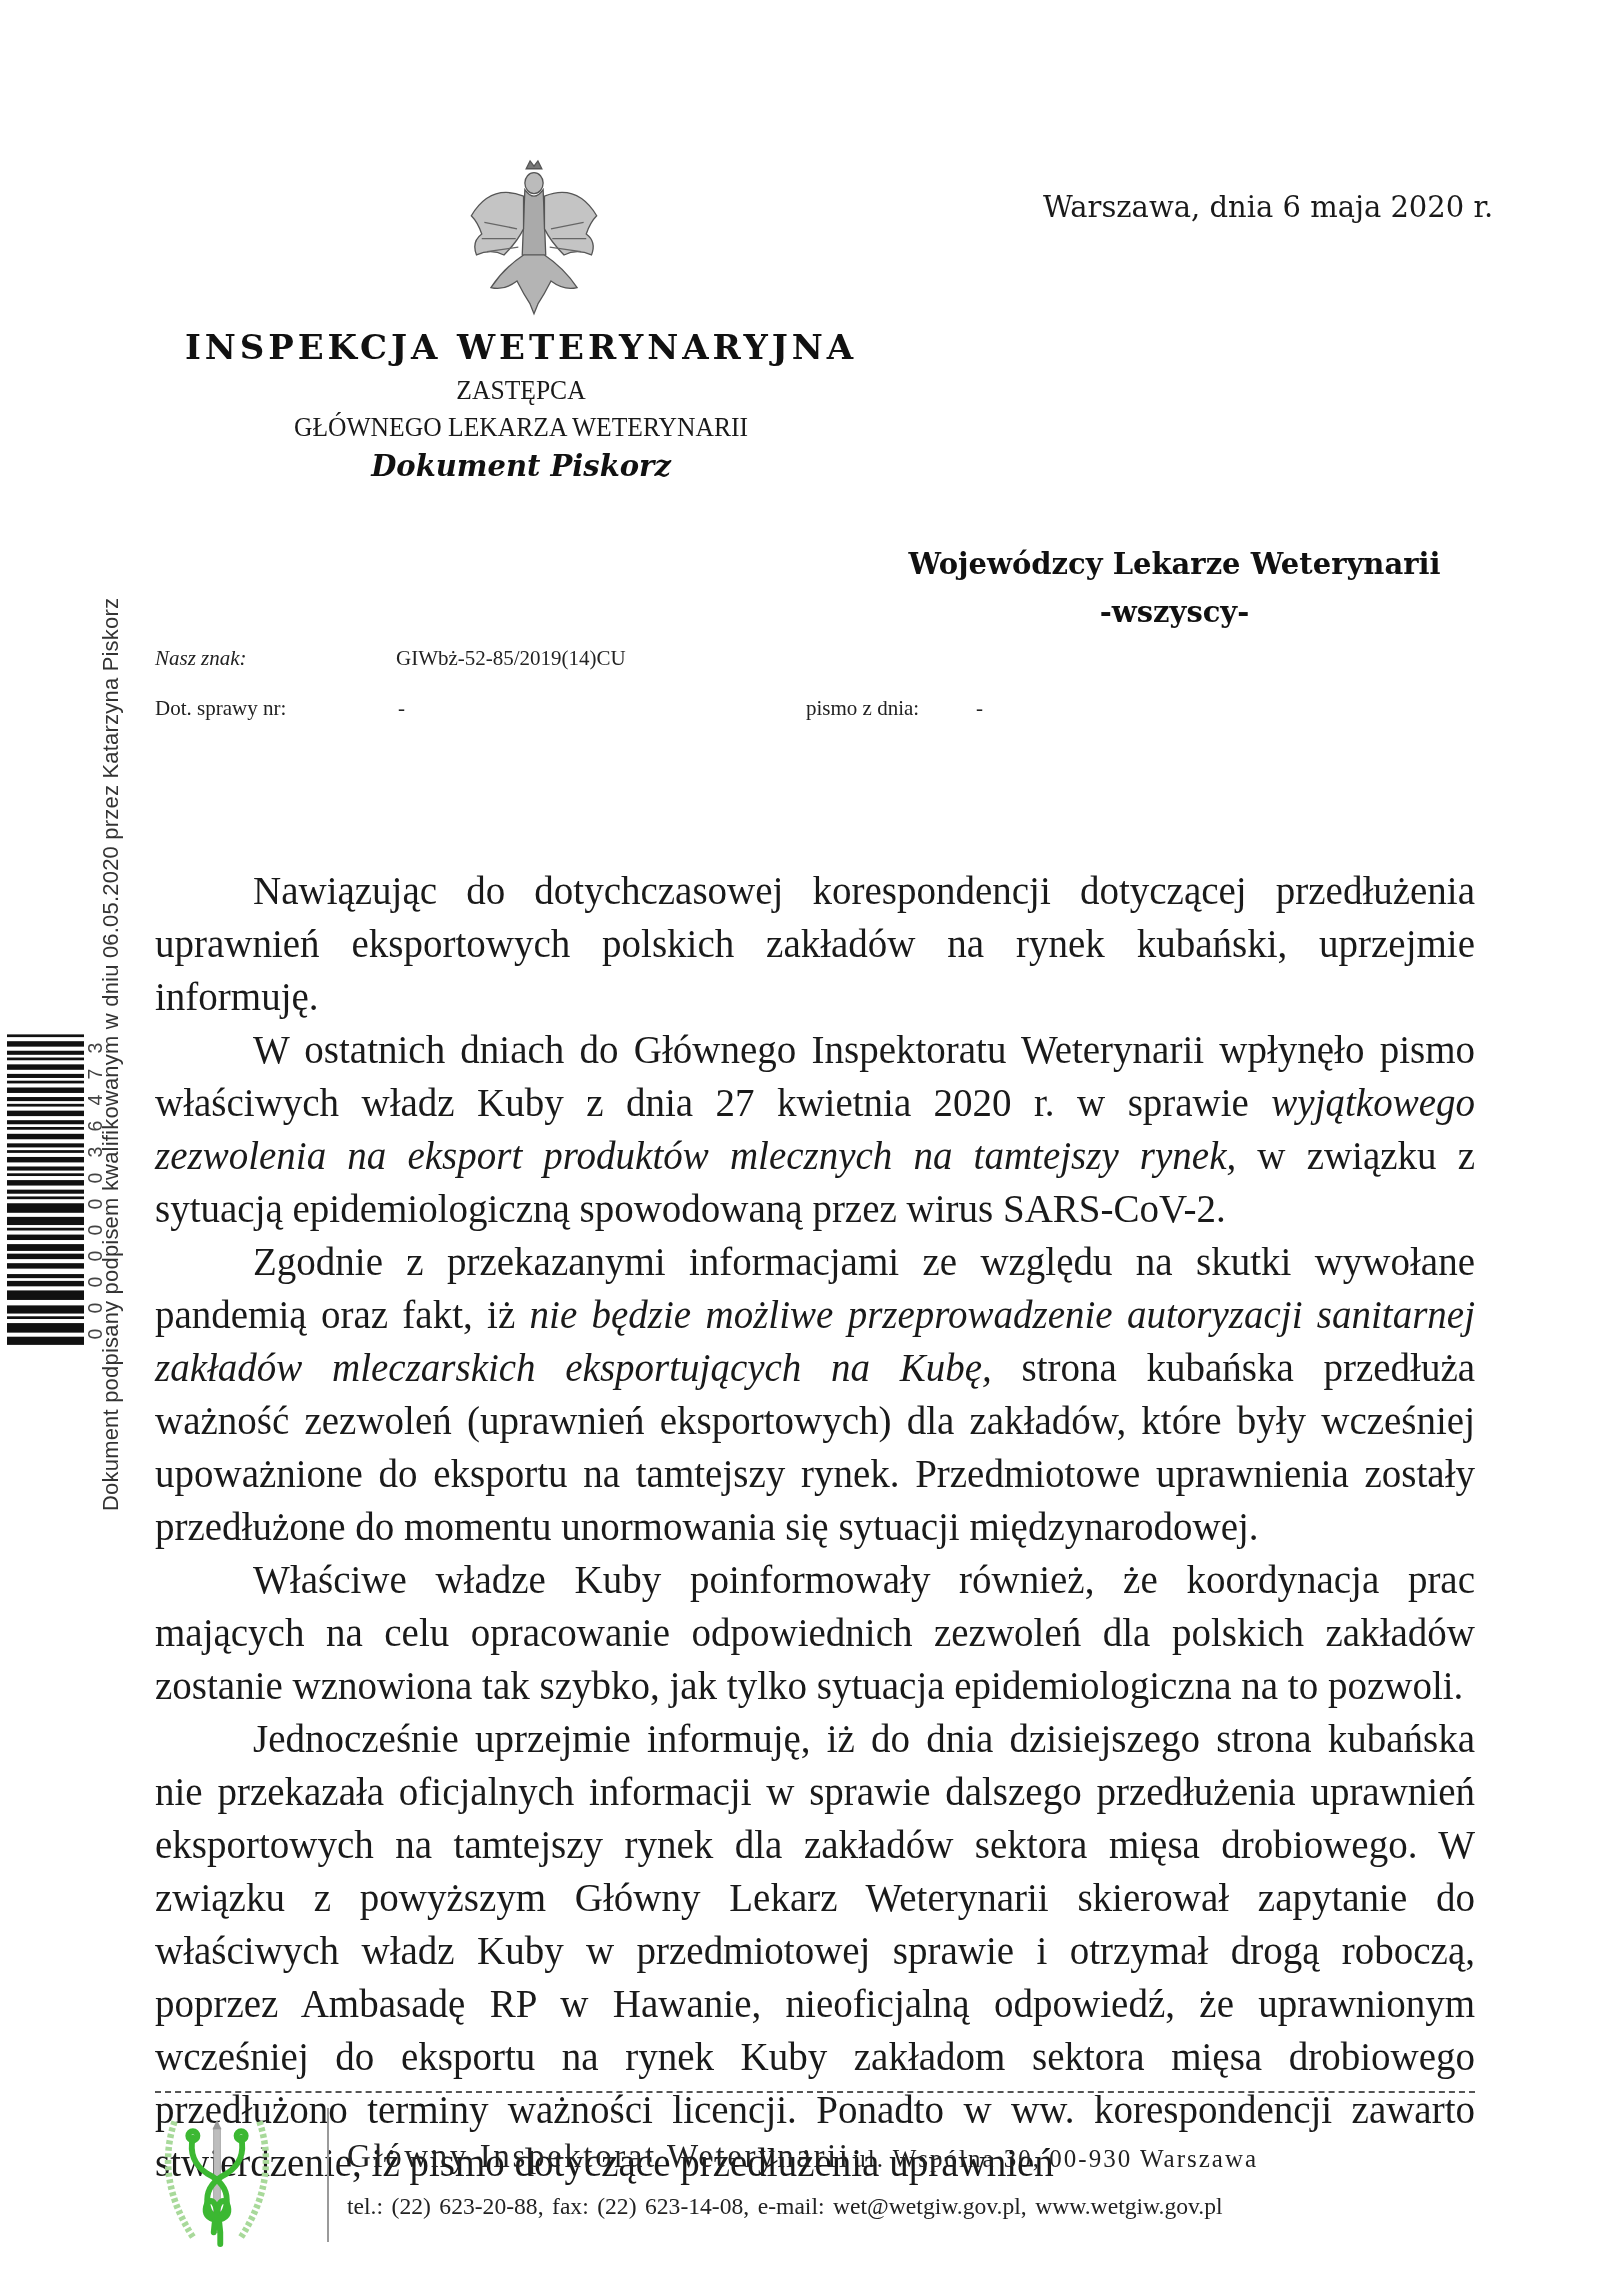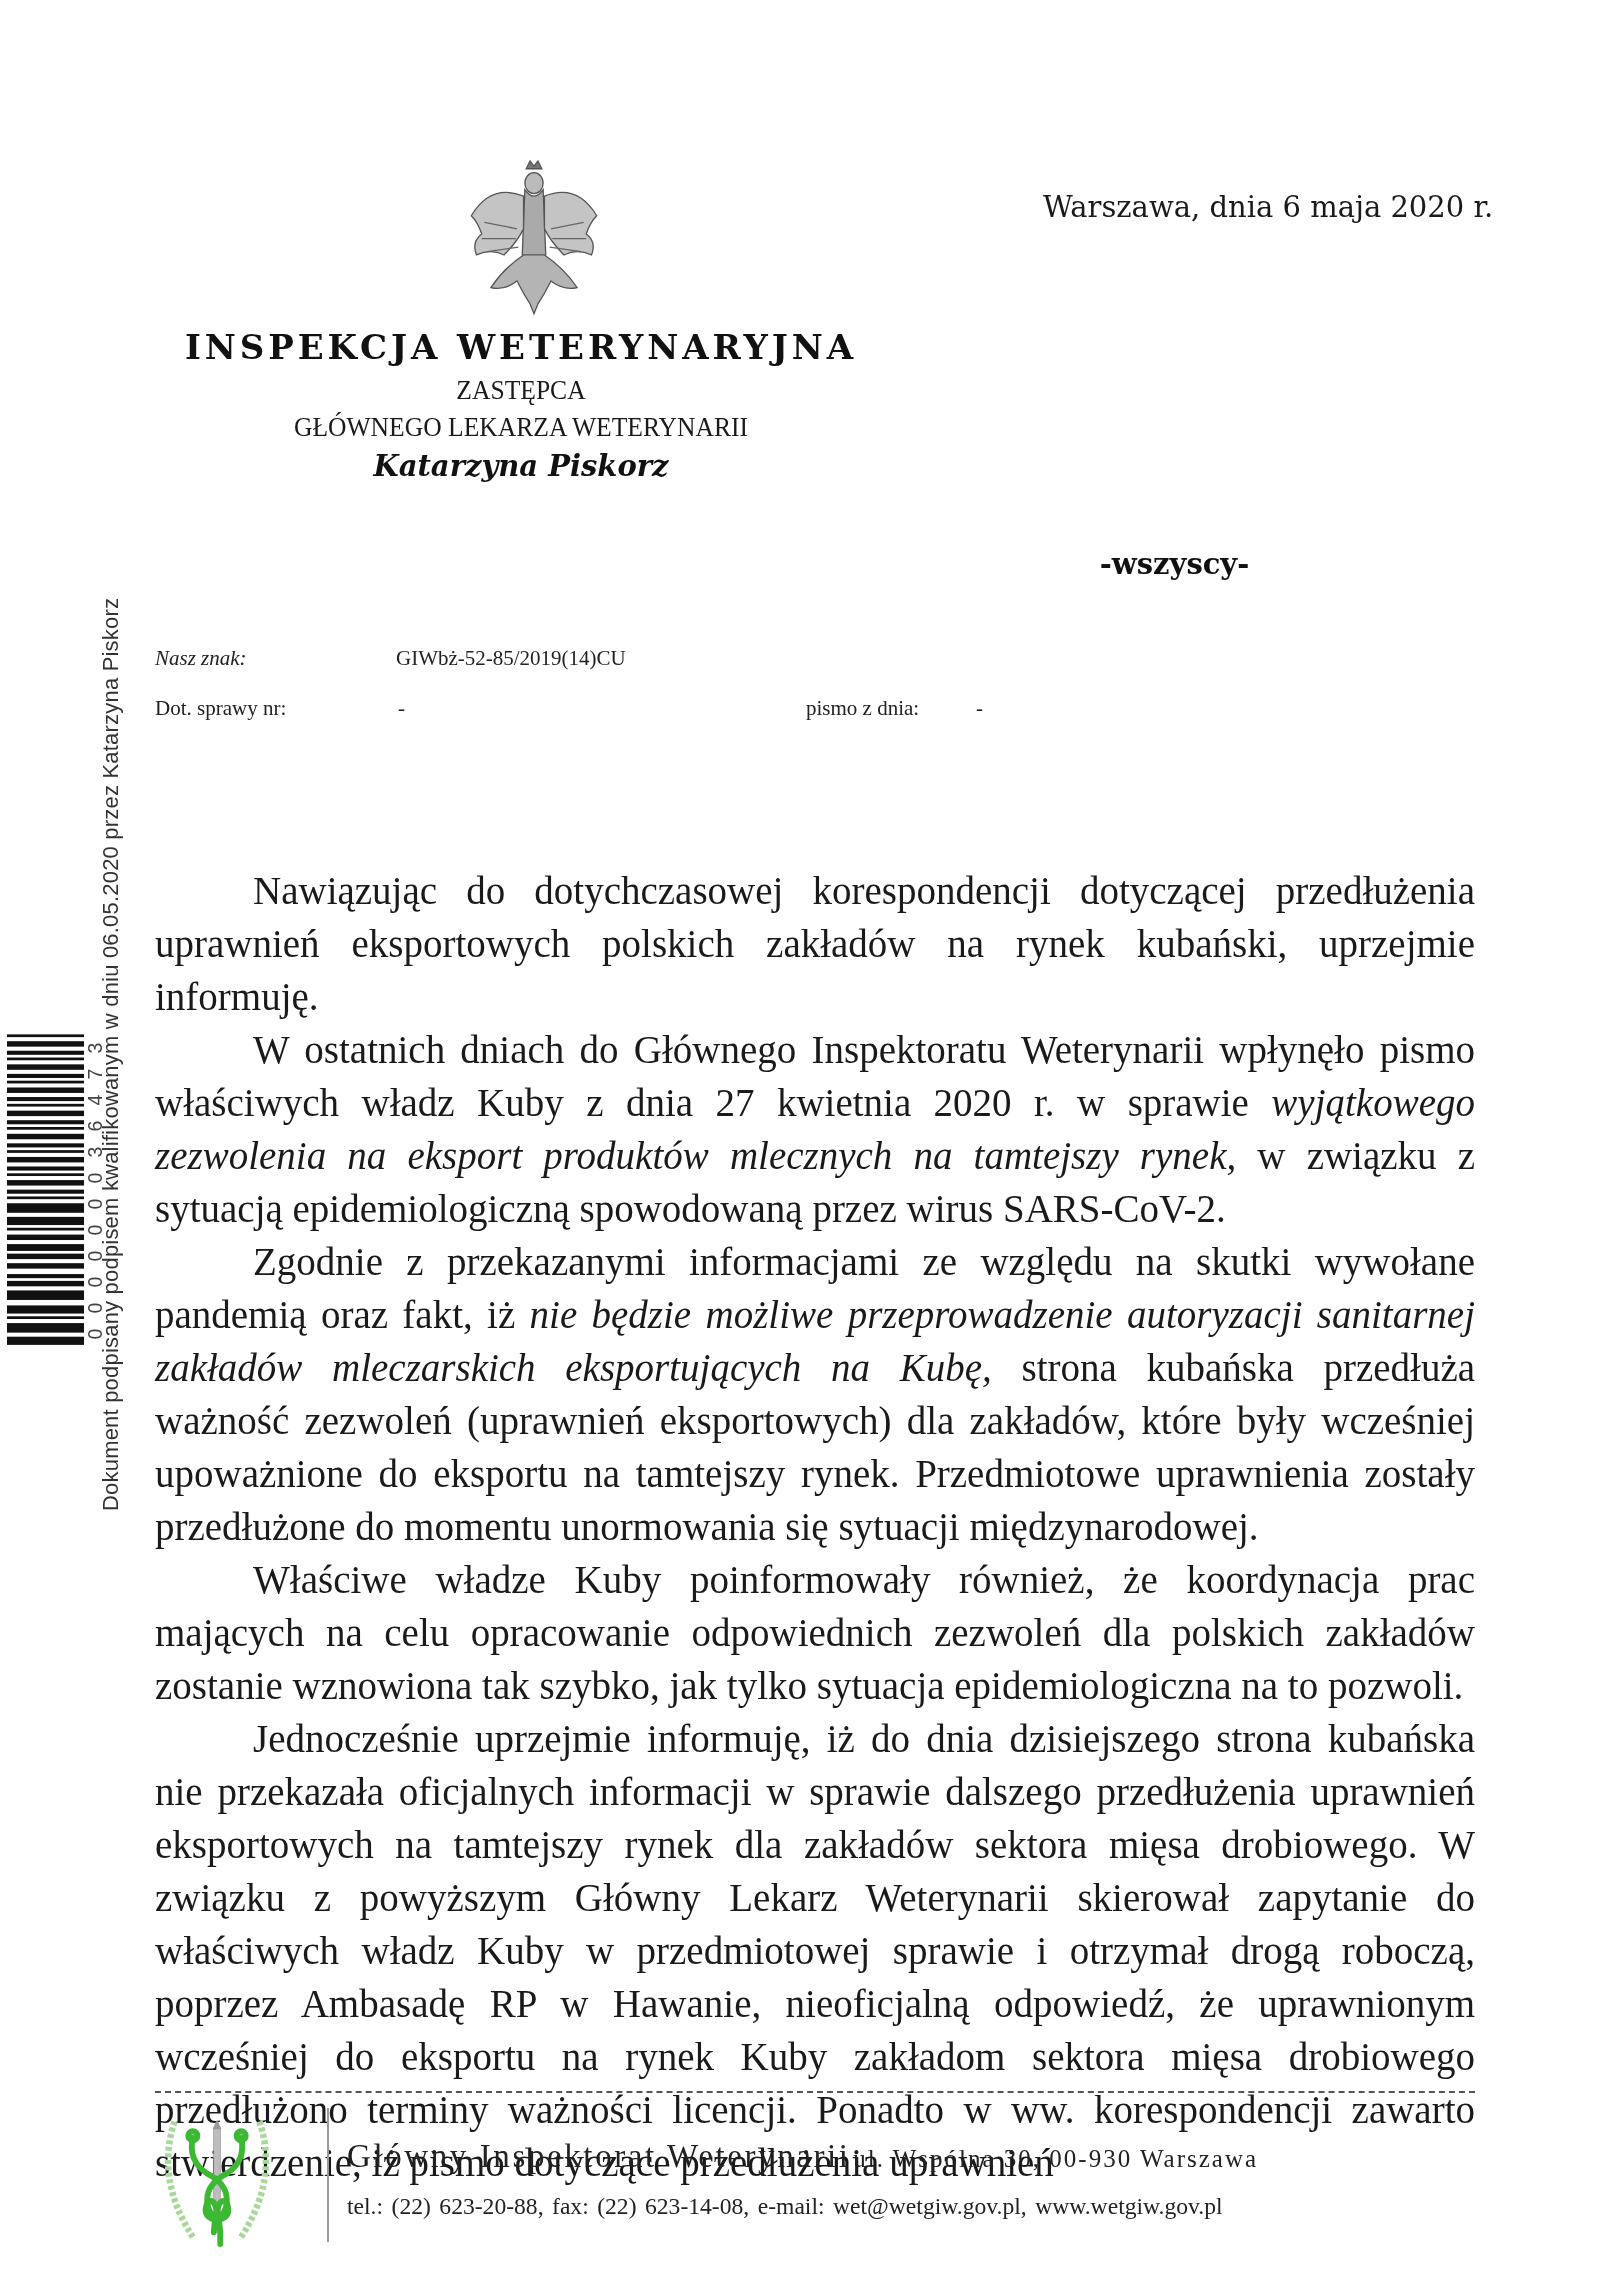--- a/index.html
+++ b/index.html
@@ -44,24 +44,25 @@
     </g>
   </svg>
 </div>
 
 <div class="abs date">Warszawa, dnia 6 maja 2020 r.</div>
 
 <div class="abs head-block">
   <p class="org">INSPEKCJA WETERYNARYJNA</p>
   <p class="role">ZASTĘPCA</p>
   <p class="role">GŁÓWNEGO LEKARZA WETERYNARII</p>
-  <p class="name">Katarzyna Piskorz</p>
+  <p class="name">Dokument Piskorz</p>
 </div>
 
 <div class="abs recip">
+  <div>Wojewódzcy Lekarze Weterynarii</div>
   <div>-wszyscy-</div>
 </div>
 
 <div class="abs meta" style="left:155px; top:646px;font-style:italic;">Nasz znak:</div>
 <div class="abs meta" style="left:396px; top:646px;">GIWbż-52-85/2019(14)CU</div>
 <div class="abs meta" style="left:155px; top:696px;">Dot. sprawy nr:</div>
 <div class="abs meta" style="left:398px; top:696px;">-</div>
 <div class="abs meta" style="left:806px; top:696px;">pismo z dnia:</div>
 <div class="abs meta" style="left:976px; top:696px;">-</div>
 

